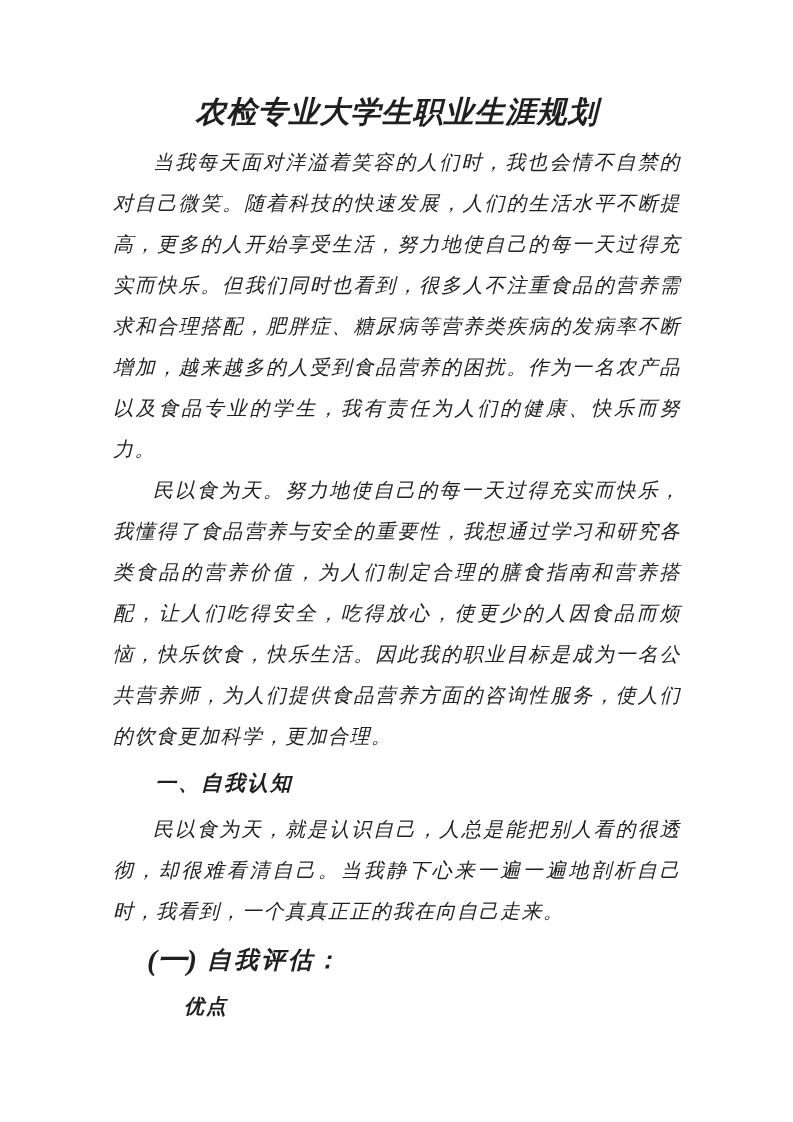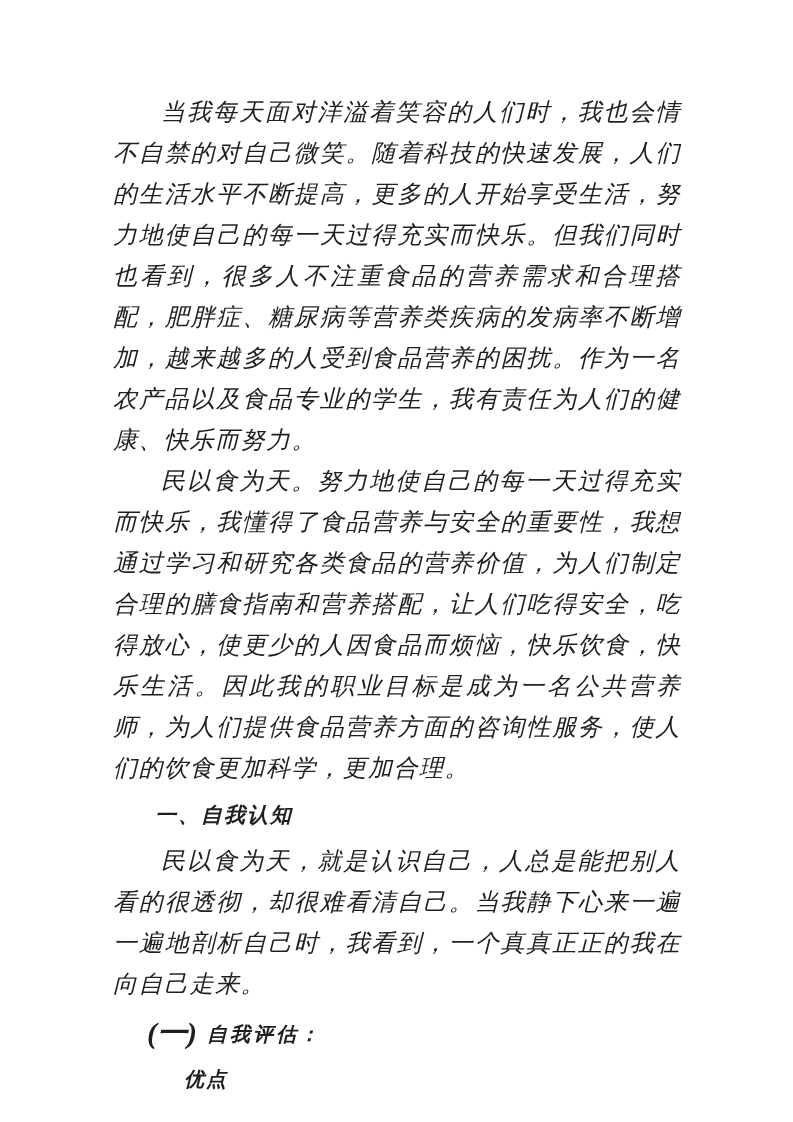--- a/index.html
+++ b/index.html
@@ -25,21 +25,21 @@
     margin: 0 0 10px 0;
     font-size: 30px;
     line-height: 40px;
     font-weight: bold;
     text-align: center;
     letter-spacing: 1px;
     font-style: italic;
   }
   p.body-para {
     margin: 0;
-    font-size: 24px;
+    font-size: 20px;
     line-height: 41px;
     letter-spacing: 1.5px;
     text-align: justify;
     text-justify: inter-ideograph;
     text-indent: 2em;
     font-style: italic;
   }
   .section-heading {
     margin: 6px 0 5px 0;
     font-size: 21px;
@@ -56,38 +56,39 @@
     white-space: nowrap;
     font-style: italic;
   }
   .subsection-marker {
     font-size: 30px;
     font-weight: bold;
     margin-right: 10px;
     vertical-align: -2px;
   }
   .subsection-label {
-    font-size: 20px;
+    font-size: 24px;
     font-weight: bold;
     letter-spacing: 3px;
   }
   .subsub-heading {
     padding-left: 71px;
     font-size: 20px;
     line-height: 41px;
     font-weight: bold;
     letter-spacing: 2px;
     font-style: italic;
   }
 </style>
 </head>
 <body>
 
 <div class="page">
 
+  <h1 class="doc-title">农检专业大学生职业生涯规划</h1>
 
   <p class="body-para">当我每天面对洋溢着笑容的人们时，我也会情不自禁的对自己微笑。随着科技的快速发展，人们的生活水平不断提高，更多的人开始享受生活，努力地使自己的每一天过得充实而快乐。但我们同时也看到，很多人不注重食品的营养需求和合理搭配，肥胖症、糖尿病等营养类疾病的发病率不断增加，越来越多的人受到食品营养的困扰。作为一名农产品以及食品专业的学生，我有责任为人们的健康、快乐而努力。</p>
 
   <p class="body-para">民以食为天。努力地使自己的每一天过得充实而快乐，我懂得了食品营养与安全的重要性，我想通过学习和研究各类食品的营养价值，为人们制定合理的膳食指南和营养搭配，让人们吃得安全，吃得放心，使更少的人因食品而烦恼，快乐饮食，快乐生活。因此我的职业目标是成为一名公共营养师，为人们提供食品营养方面的咨询性服务，使人们的饮食更加科学，更加合理。</p>
 
 
   <h2 class="section-heading">一、自我认知</h2>
 
   <p class="body-para">民以食为天，就是认识自己，人总是能把别人看的很透彻，却很难看清自己。当我静下心来一遍一遍地剖析自己时，我看到，一个真真正正的我在向自己走来。</p>
 

